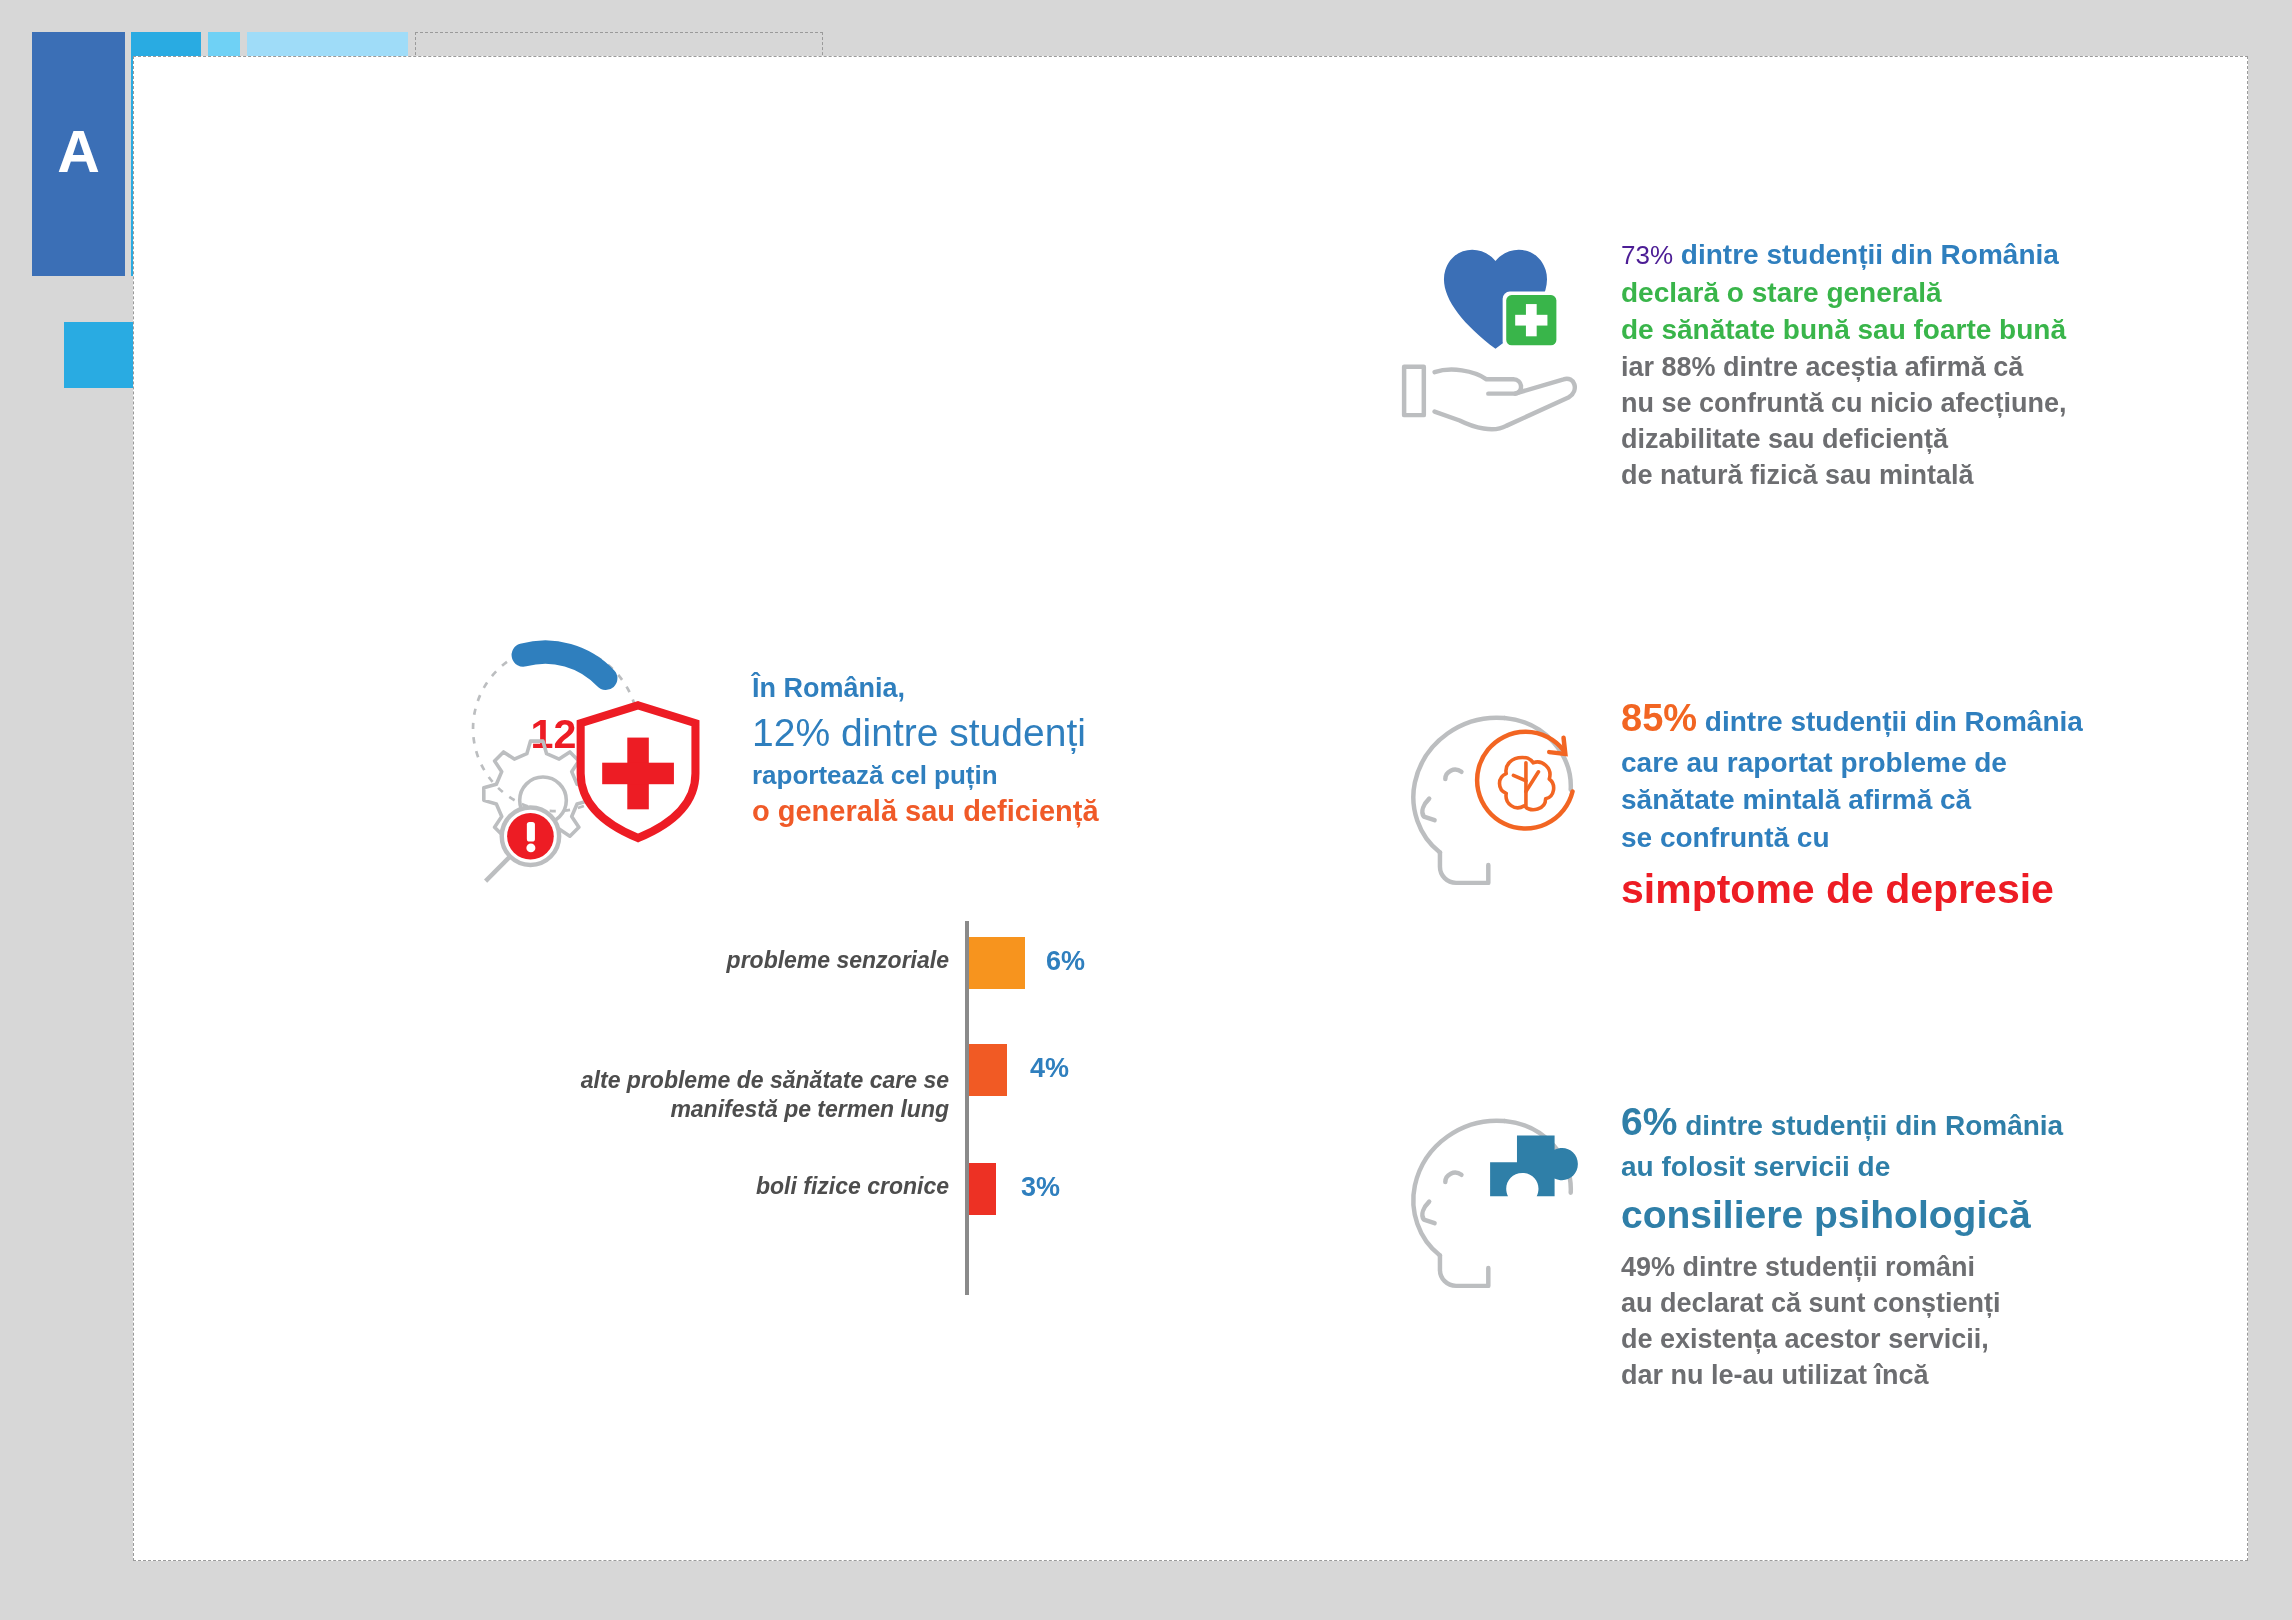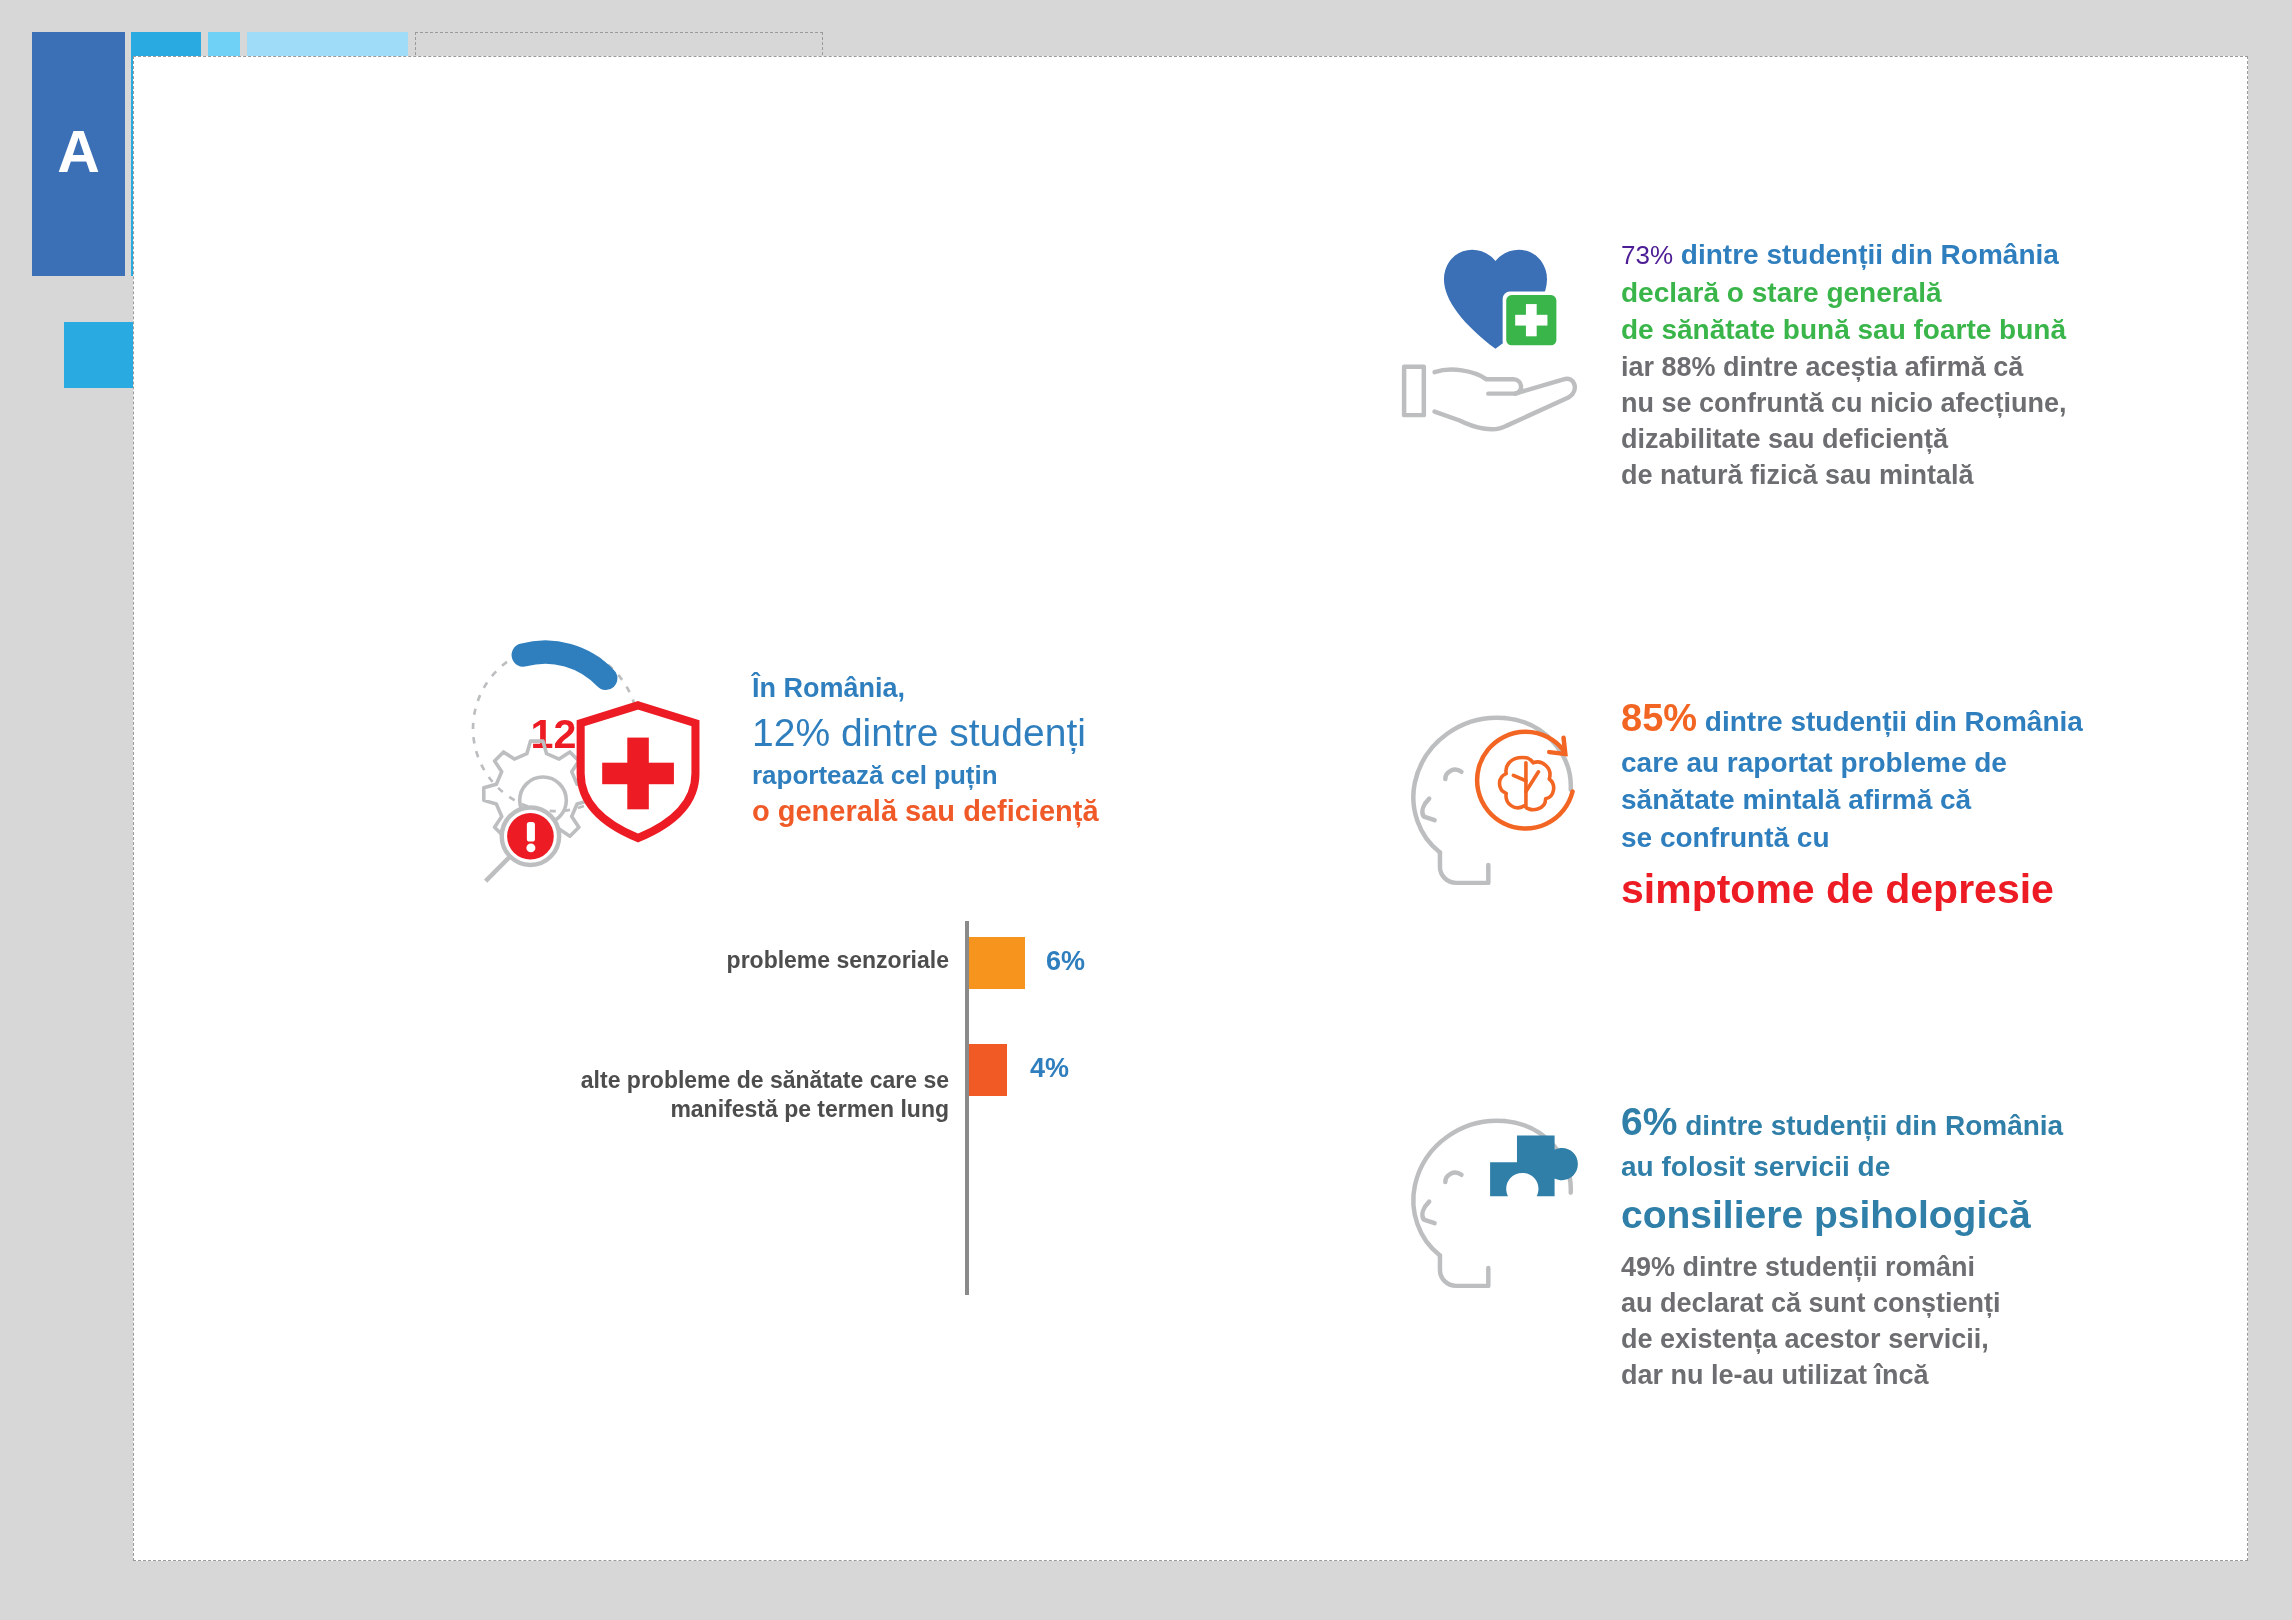--- a/index.html
+++ b/index.html
@@ -140,20 +140,21 @@
   }
   .chart-label {
     position: absolute;
     right: 394px;
     width: 448px;
     text-align: right;
     font-size: 23px;
     font-weight: bold;
     color: #4d4d4d;
     line-height: 1.28;
+    font-style: italic;
   }
   .chart-bar {
     position: absolute;
     left: 566px;
     height: 52px;
   }
   .chart-value {
     position: absolute;
     font-size: 27px;
     font-weight: bold;
@@ -275,20 +276,25 @@
         <div class="chart-bar" style="top:7.2px; width:56px; background:#f7941e;"></div>
         <div class="chart-value" style="left:643px; top:16px;">6%</div>
       </div>
 
       <div class="chart-row" style="top:116px;">
         <div class="chart-label" style="top:0px;margin-top:29px;">alte probleme de sănătate care se manifestă pe termen lung</div>
         <div class="chart-bar" style="top:7.2px; width:38px; background:#f15a24;"></div>
         <div class="chart-value" style="left:627px; top:16px;">4%</div>
       </div>
 
+      <div class="chart-row" style="top:235px;">
+        <div class="chart-label" style="top:16px;">boli fizice cronice</div>
+        <div class="chart-bar" style="top:7.2px; width:27px; background:#ed3124;"></div>
+        <div class="chart-value" style="left:618px; top:16px;">3%</div>
+      </div>
     </div>
   </div>
 
   <div class="right-block" style="top:179px;">
     <div class="rb-icon">
       <svg width="206" height="206" viewBox="0 0 230 230">
         <path d="M120 28 C 104 8 72 12 64 38 C 56 64 80 96 120 126 C 160 96 184 64 176 38 C 168 12 136 8 120 28 Z" fill="#3b6fb6"></path>
         <rect x="128" y="62" width="64" height="64" rx="8" fill="#ffffff"></rect>
         <rect x="132" y="66" width="56" height="56" rx="6" fill="#39b54a"></rect>
         <rect x="154" y="76" width="12" height="36" fill="#ffffff"></rect>

